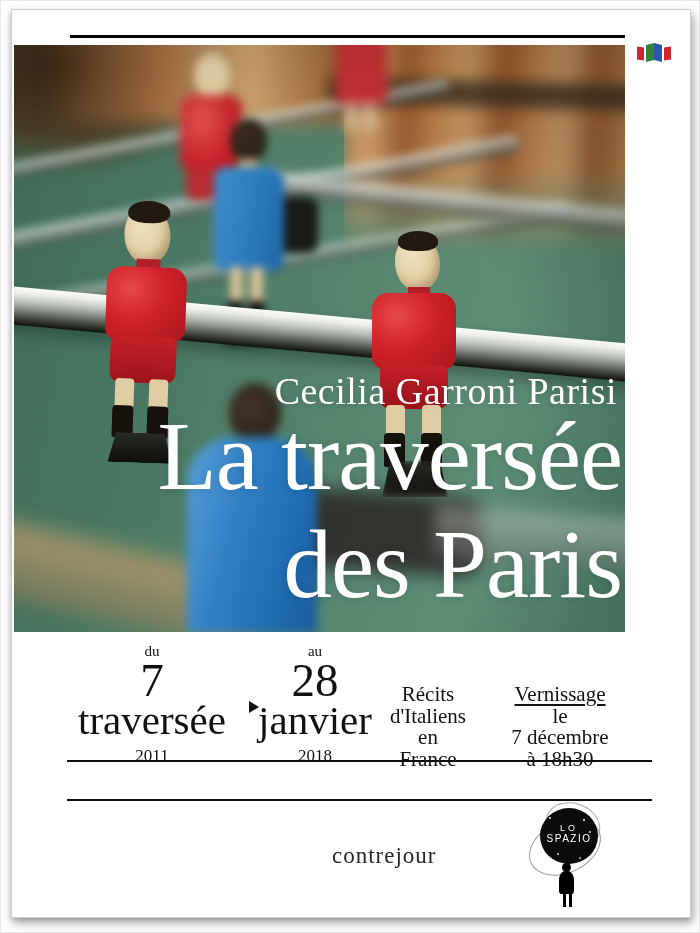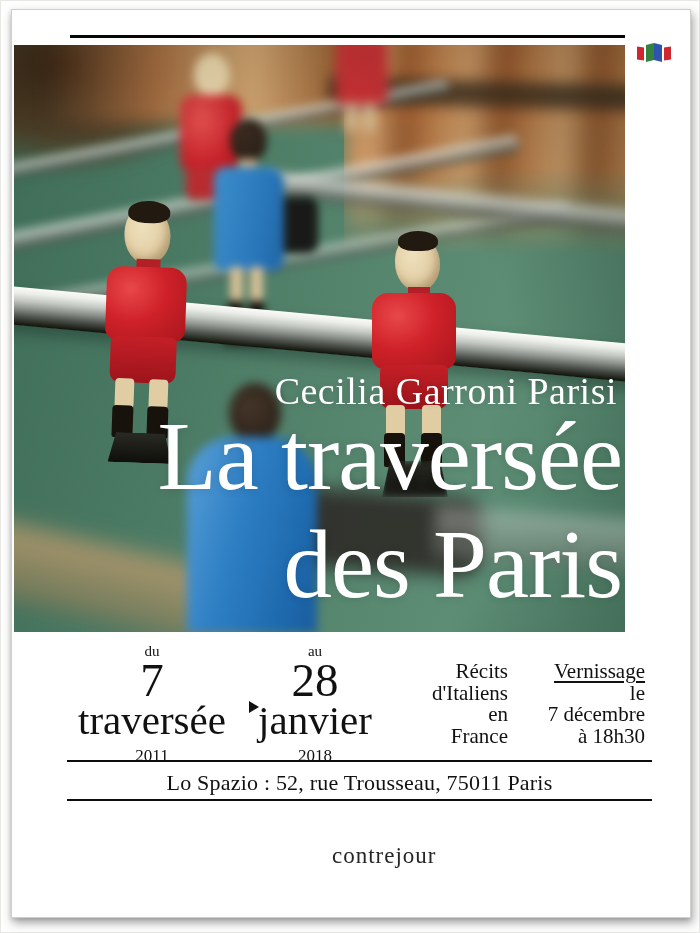--- a/index.html
+++ b/index.html
@@ -128,21 +128,21 @@
 
   
   .datecol{top:634px;width:190px;text-align:center;color:#111;}
   .datecol .pre{position:static;display:block;font-size:15px;line-height:15px;}
   .datecol .day{position:static;display:block;font-size:47px;line-height:39px;margin-top:2px;}
   .datecol .month{position:static;display:block;font-size:41px;line-height:40px;}
   .datecol .year{position:static;display:block;font-size:17px;line-height:17px;margin-top:7px;}
   .col1{left:45px;} .col2{left:208px;}
   .date-arrow{left:237px;top:691px;width:0;height:0;
     border-left:10px solid #111;border-top:6px solid transparent;border-bottom:6px solid transparent;}
-  .infocol{top:651px;font-size:21px;line-height:21.5px;text-align:right;color:#111;}
+  .infocol{top:674px;font-size:21px;line-height:21.5px;text-align:center;color:#111;}
   .desc-col{left:336px;width:160px;}
   .vern-col{left:463px;width:170px;}
   .infocol span{position:static;display:block;}
   .vern-title{text-decoration:underline;text-underline-offset:3px;}
   .rule{left:55px;width:585px;height:2px;background:#0d0d0d;}
   .rule1{top:750px;} .rule2{top:789px;}
   .address{left:55px;top:758px;width:585px;text-align:center;font-size:22px;line-height:30px;color:#111;letter-spacing:.2px;}
   .contrejour{left:320px;top:833px;width:180px;text-align:left;font-size:23px;letter-spacing:1px;color:#262626;}
 
   
@@ -279,20 +279,32 @@
     </div>
 
     <div class="infocol vern-col">
       <span class="vern-title">Vernissage</span>
       <span>le</span>
       <span>7 décembre</span>
       <span>à 18h30</span>
     </div>
 
     <div class="rule rule1"></div>
-    <div class="address">Lo Spazio :  52, rue Trousseau, 75011 Paris</div>
     <div class="rule rule2"></div>
 
     <div class="contrejour">contrejour</div>
 
+    <div class="logo">
+      <div class="ring1"></div>
+      <div class="ring2"></div>
+      <div class="balloon">
+        <span class="lo">LO</span>
+        <span class="spazio">SPAZIO</span>
+      </div>
+      <div class="stars"></div>
+      <div class="p-head"></div>
+      <div class="p-body"></div>
+      <div class="p-legL"></div>
+      <div class="p-legR"></div>
+    </div>
 
   </div>
 </div>
 
 </body></html>

